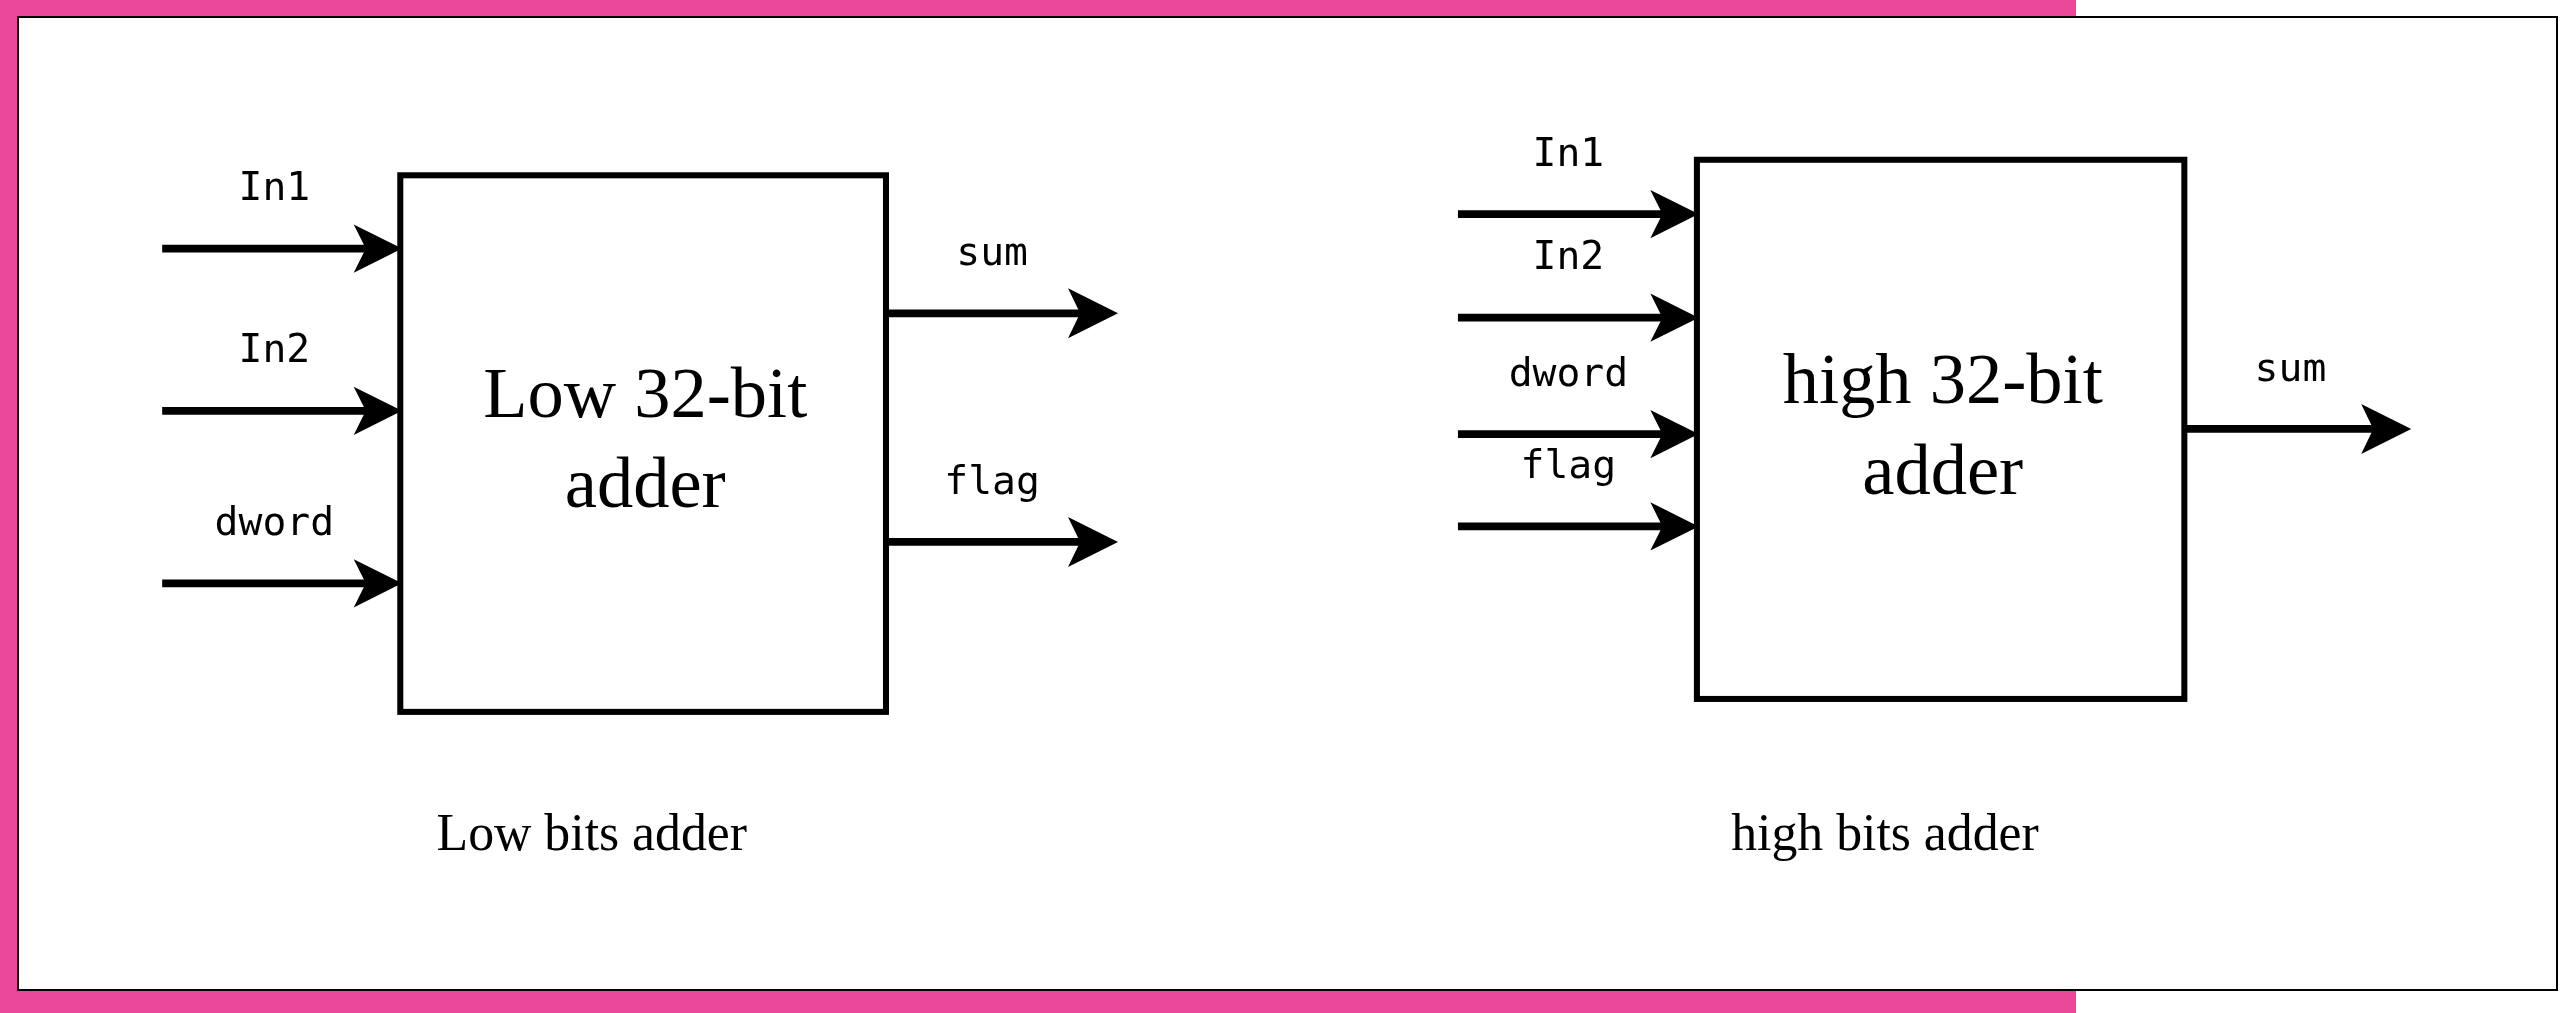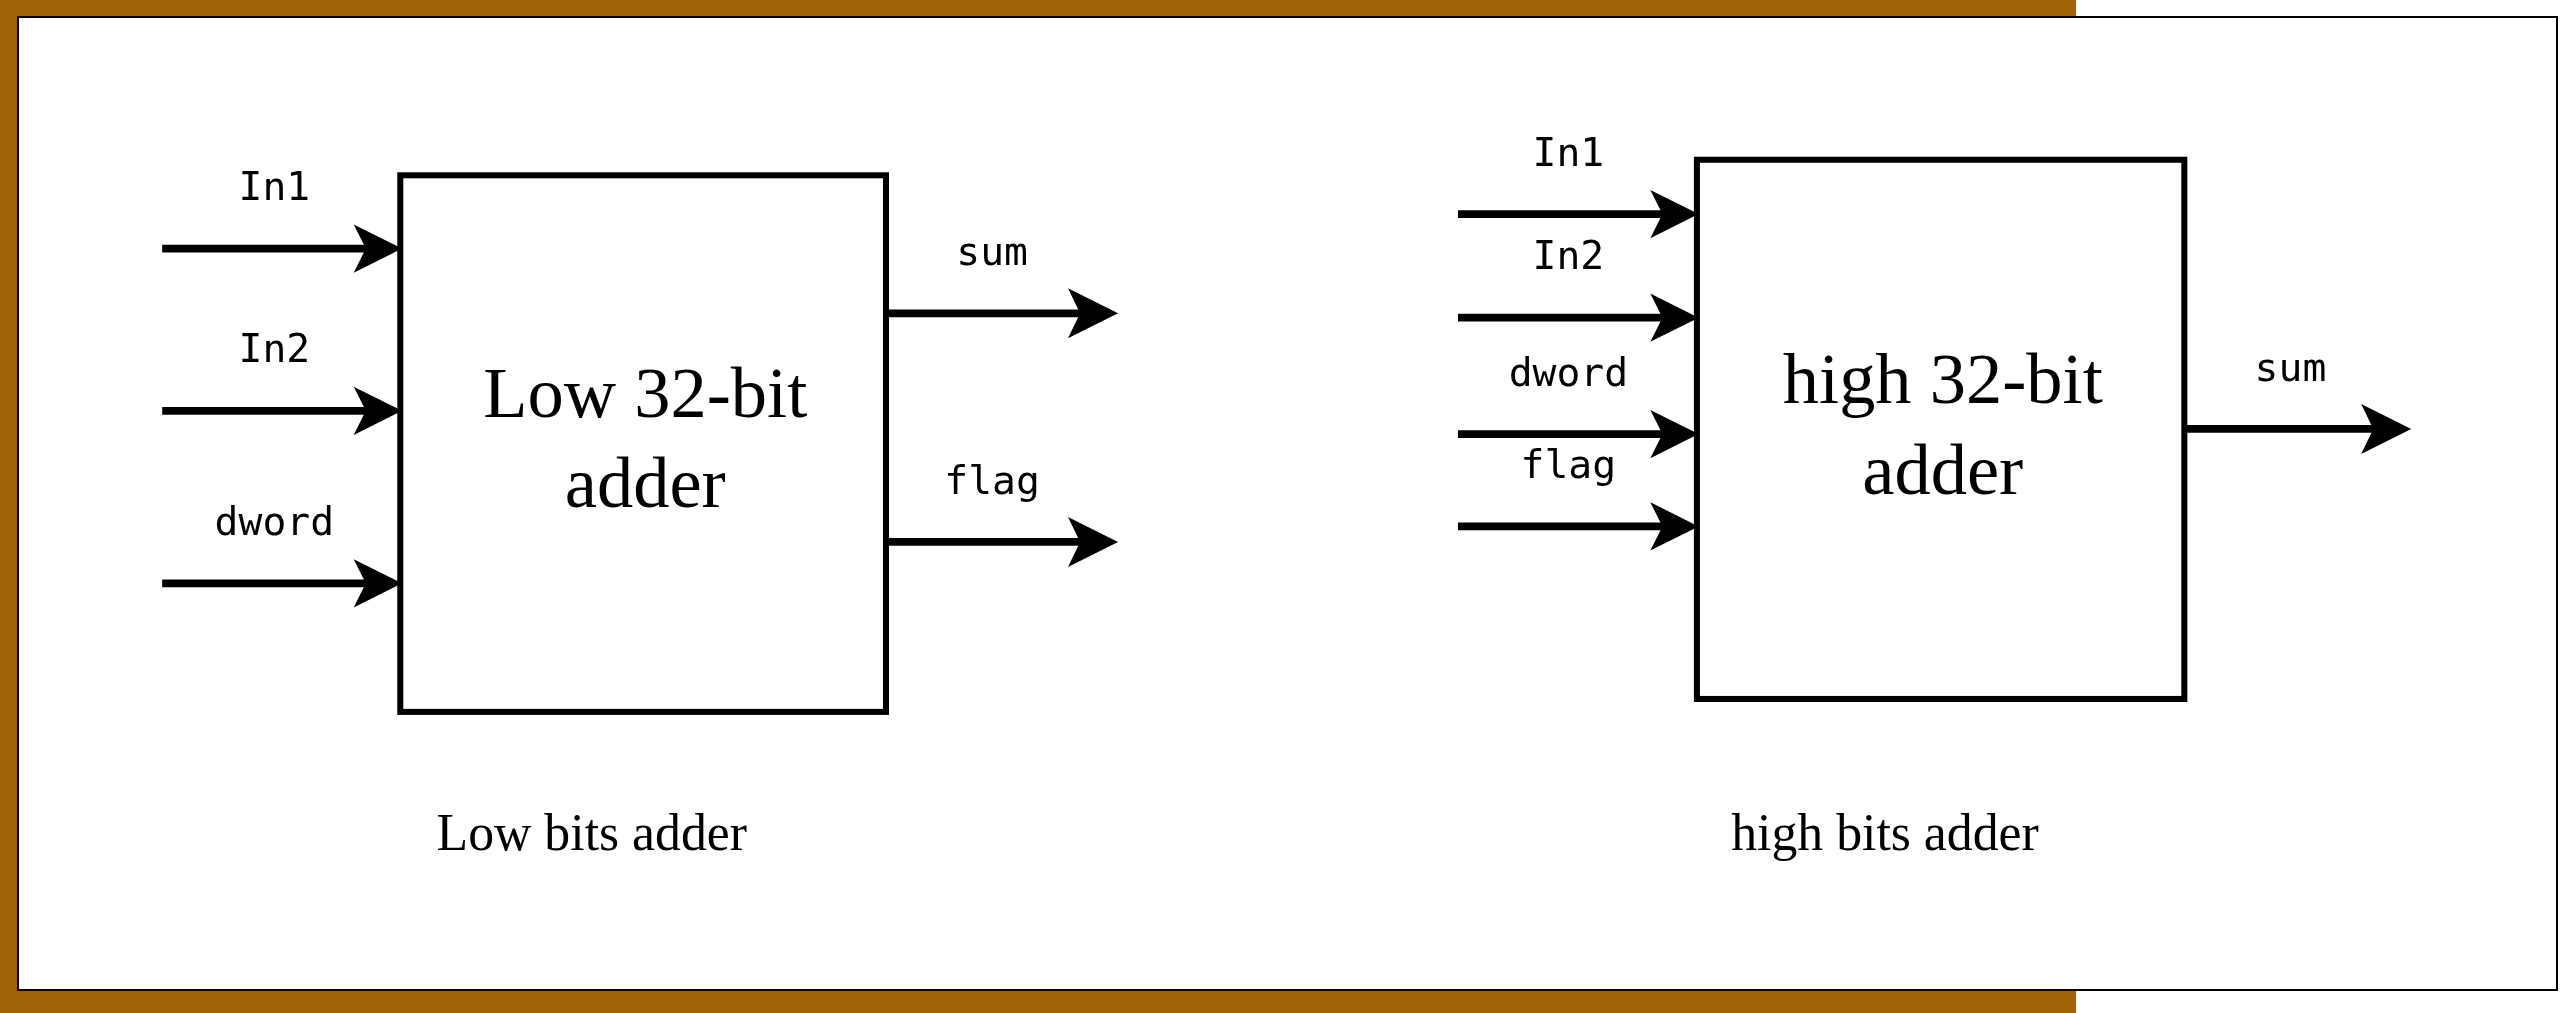--- a/index.html
+++ b/index.html
@@ -11,21 +11,21 @@
   body {
     width: 2576px;
     height: 1014px;
     font-family: "Liberation Serif", "DejaVu Serif", serif;
     overflow: hidden;
   }
   #figure-root {
     position: relative;
     width: 2076px;
     height: 1014px;
-    background: #a16207;
+    background: #ec4899;
   }
   
   #figure-frame {
     position: absolute;
     left: 17px;
     top: 15.5px;
     width: 2541px;
     height: 975px;
     border: 2.6px solid #000000;
     box-sizing: border-box;

